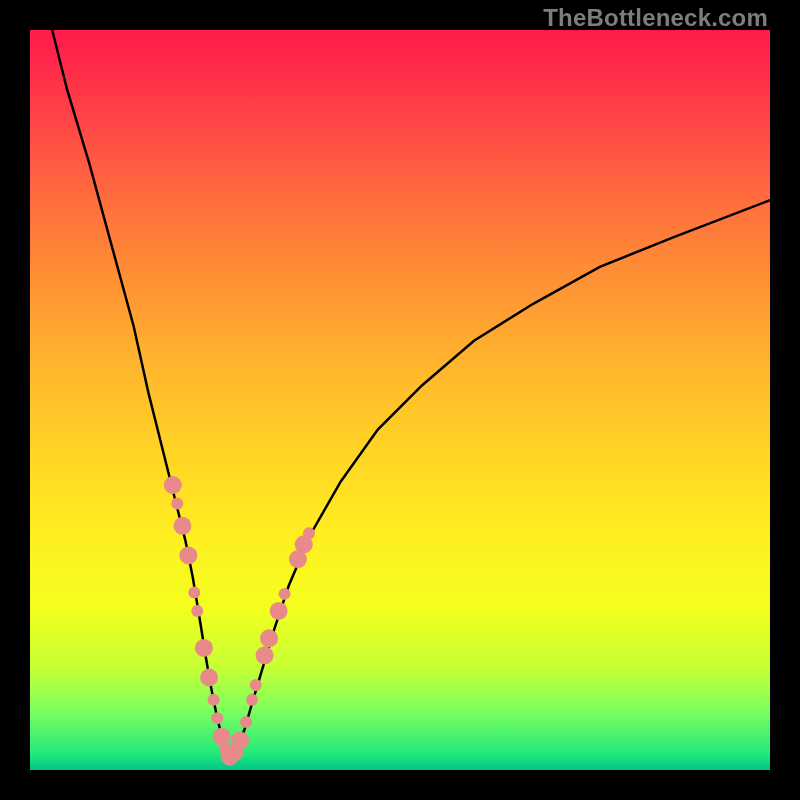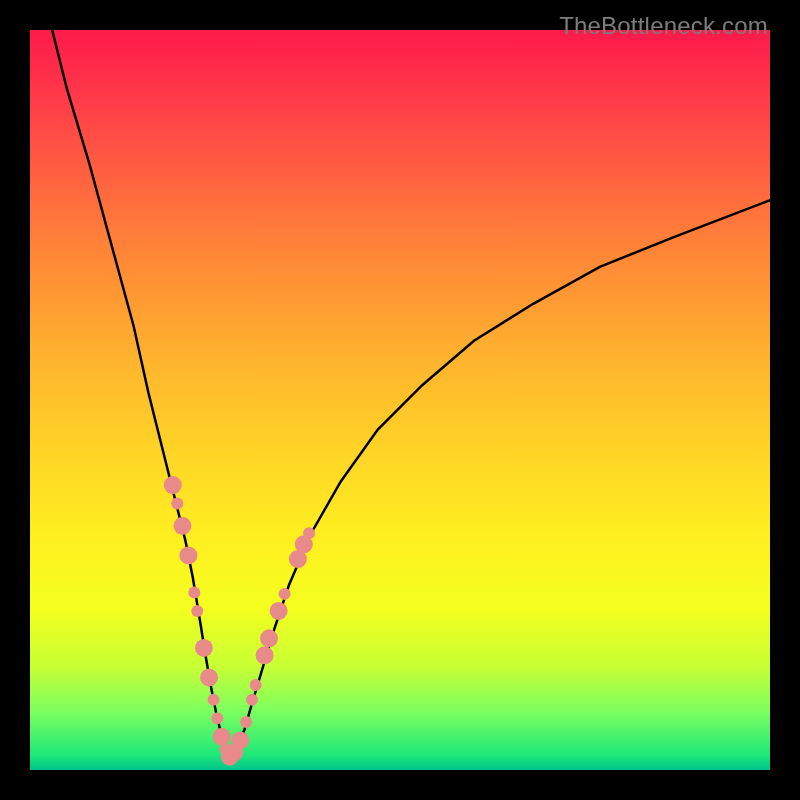--- a/index.html
+++ b/index.html
@@ -39,24 +39,23 @@
       #1ee87a 98%,
       #00c48c 100%
     );
   }
   .watermark {
     position: absolute;
     right: 32px;
     top: 4px;
     color: #7d7d7d;
     font-size: 24px;
-    font-weight: 400;
+    font-weight: 700;
     letter-spacing: 0.2px;
     user-select: none;
-    margin-top: 8px;
   }
   svg.curve {
     position: absolute;
     left: 0;
     top: 0;
     width: 740px;
     height: 740px;
   }
 </style>
 </head>

